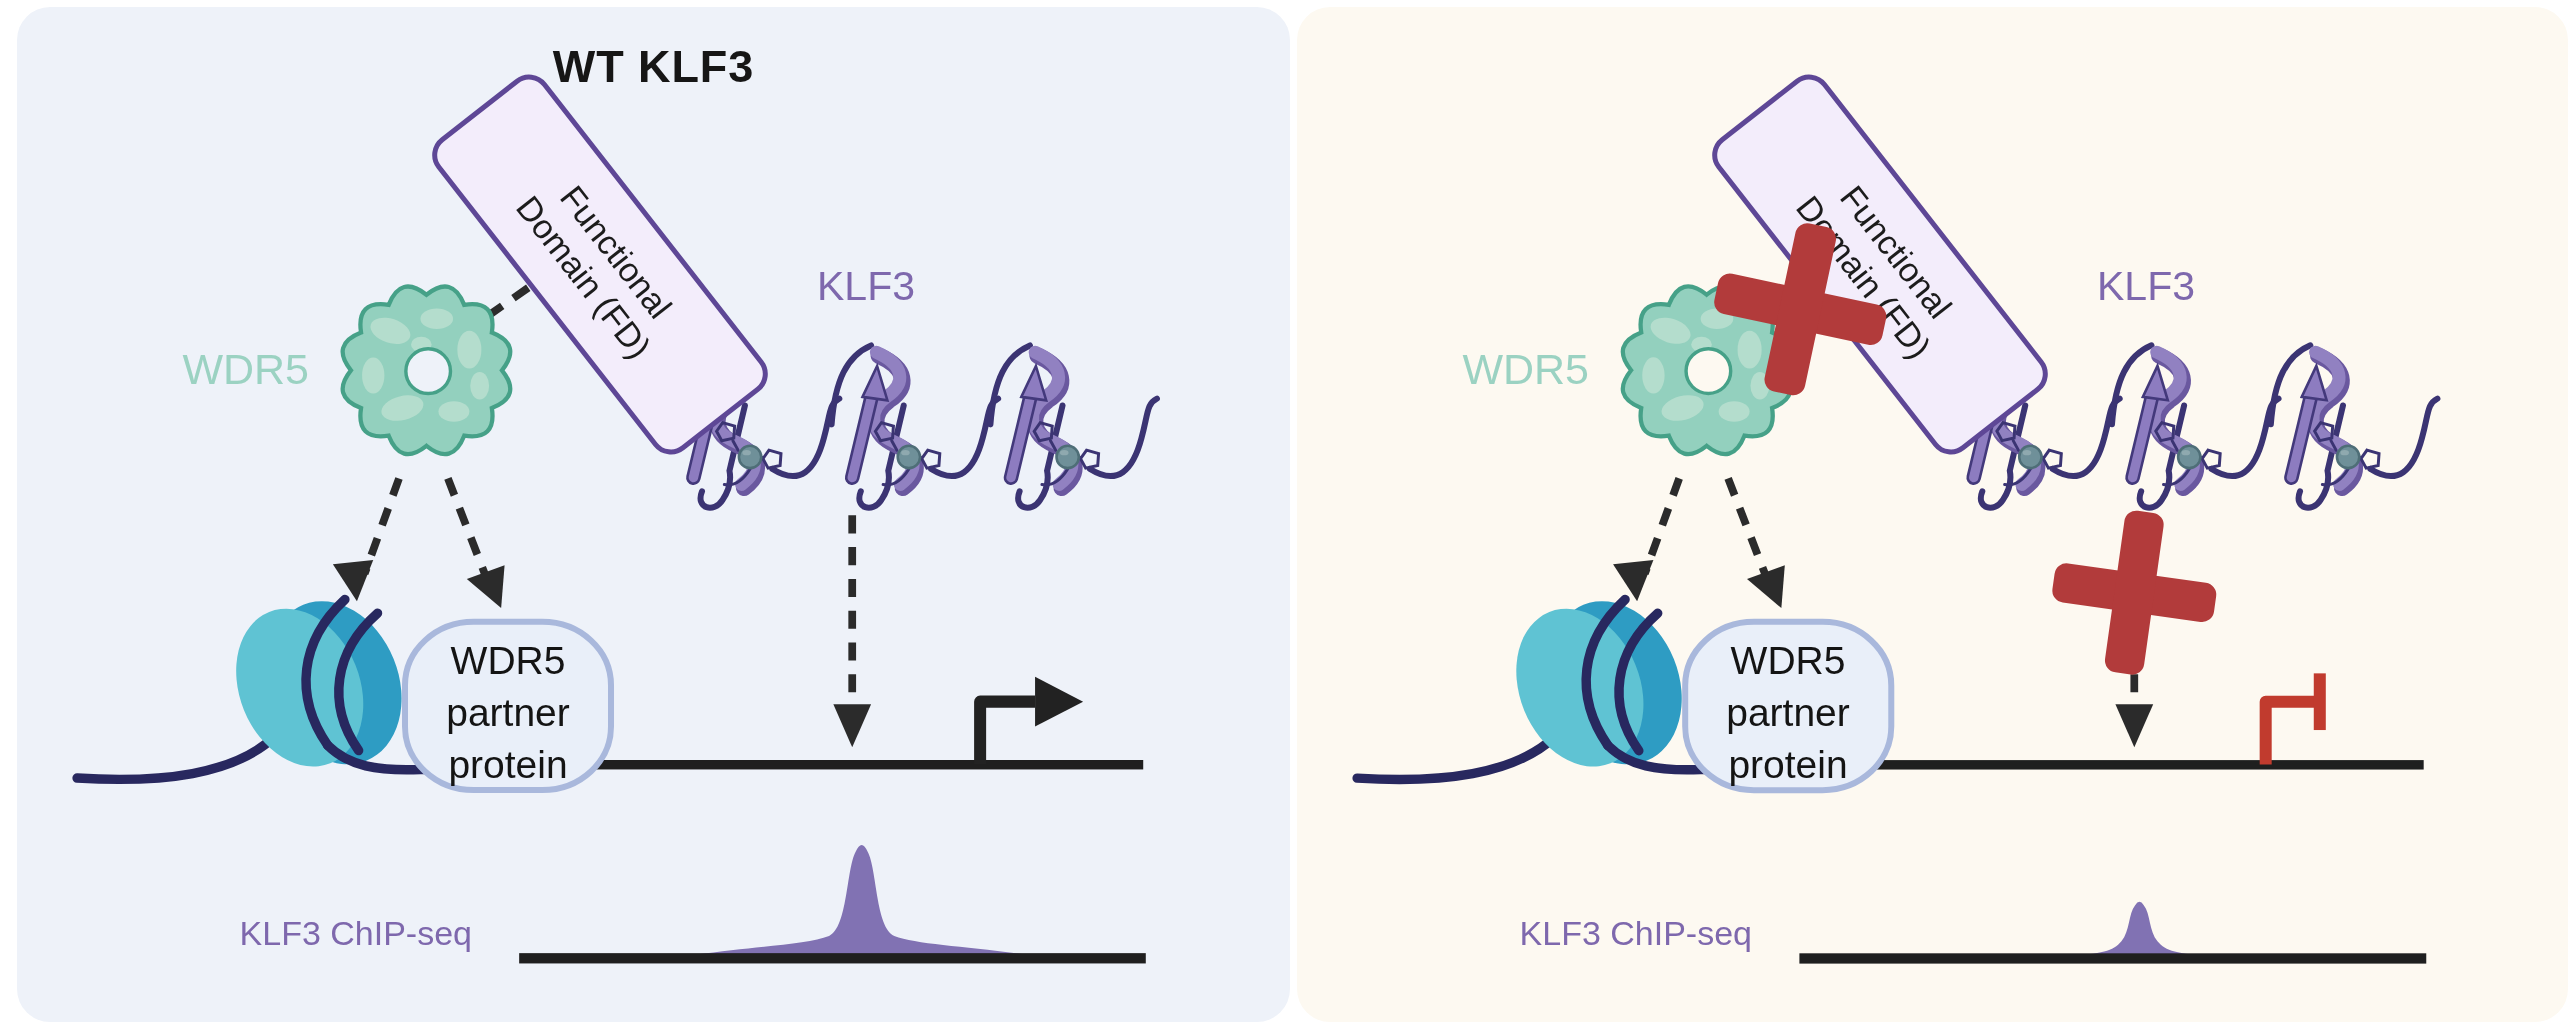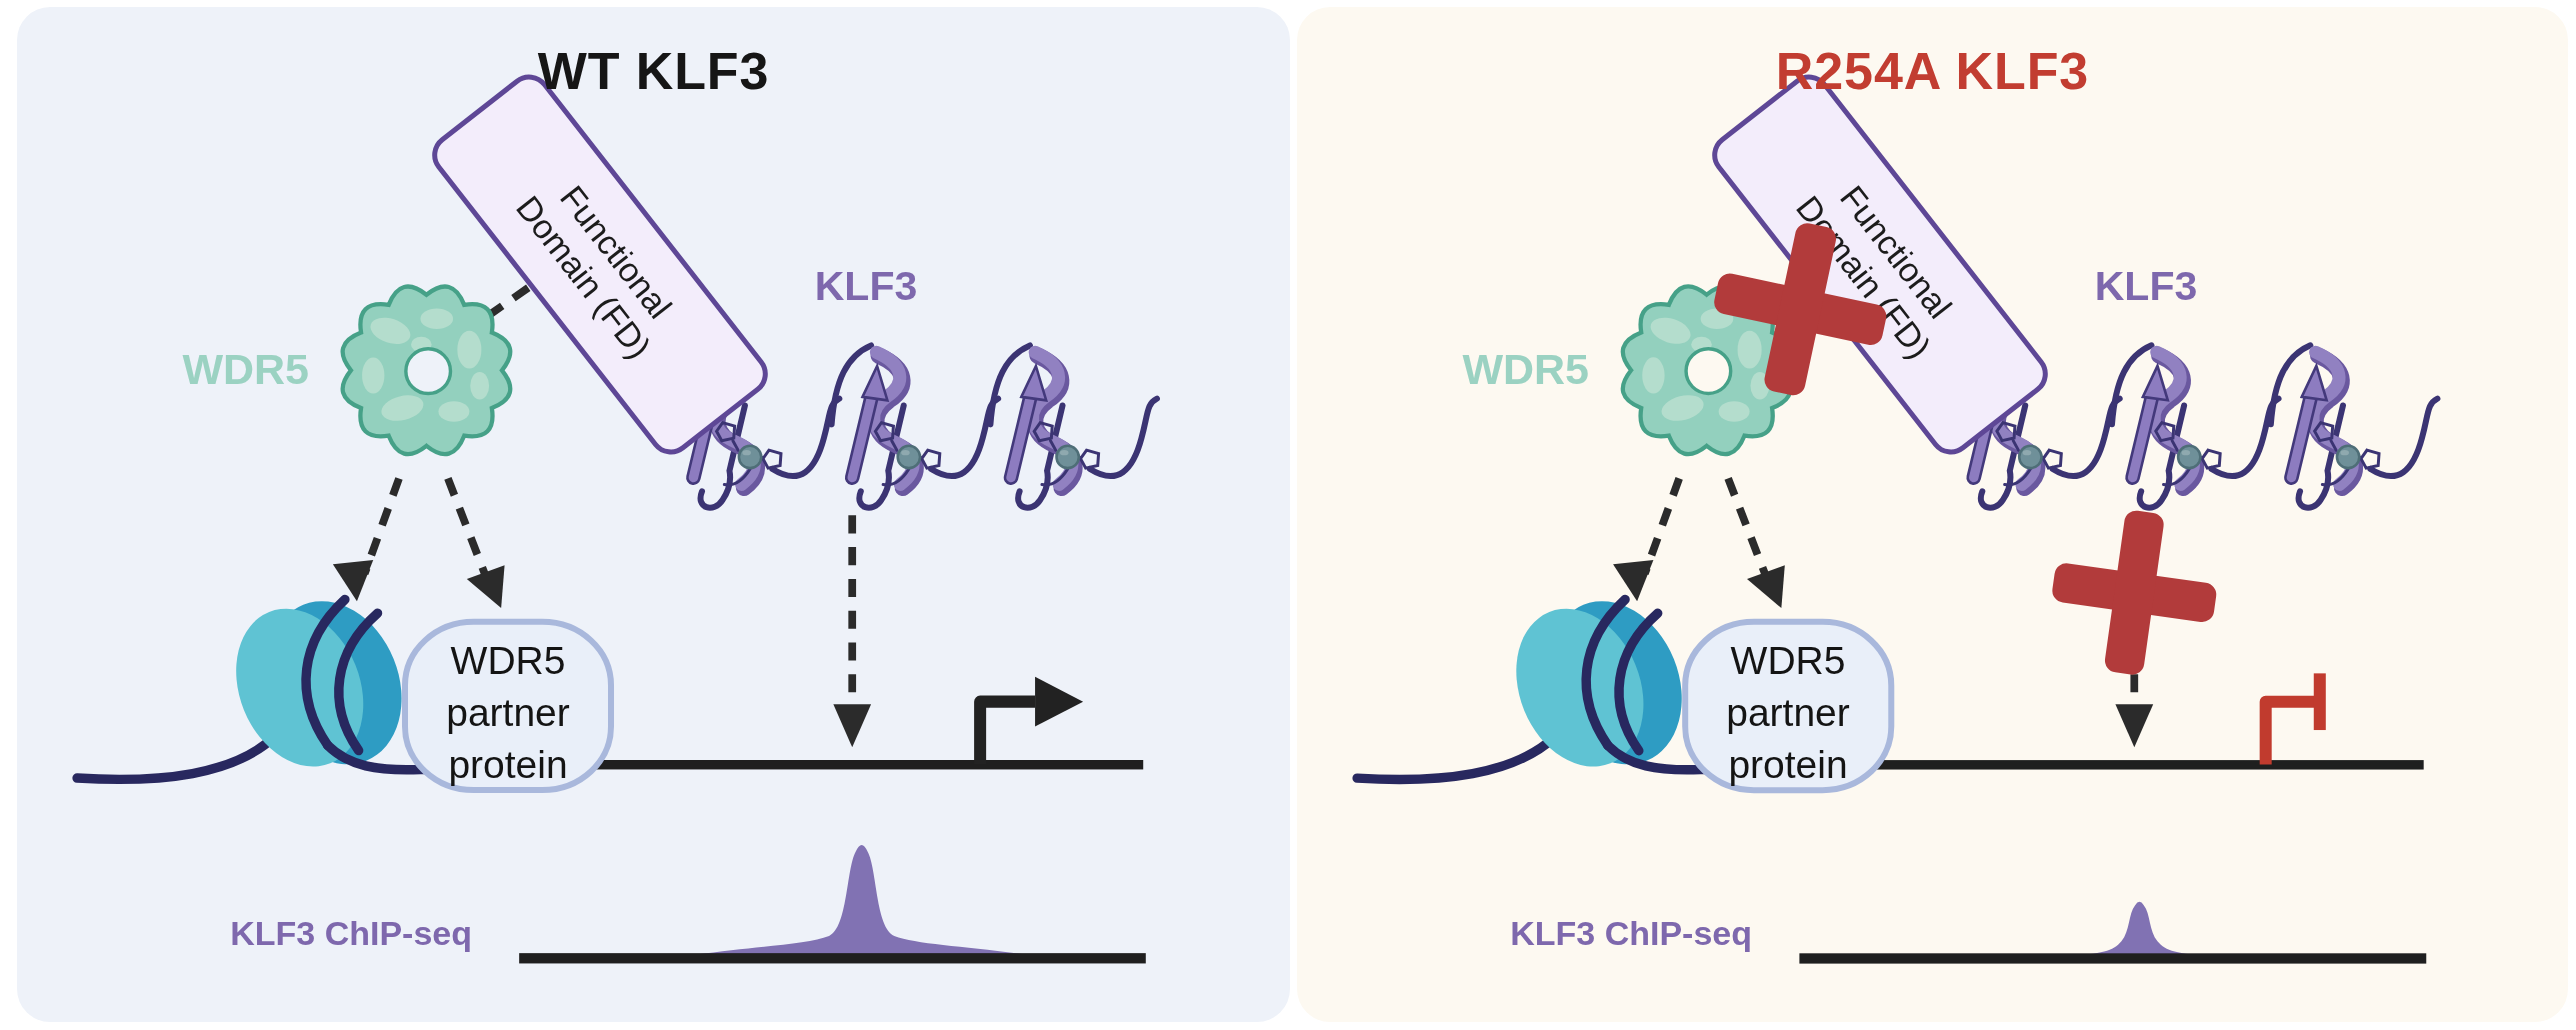--- a/index.html
+++ b/index.html
@@ -4,27 +4,27 @@
 <style>
   html,body{margin:0;padding:0;background:#ffffff;}
   .stage{position:relative;width:2576px;height:1030px;background:#ffffff;overflow:hidden;
          font-family:"Liberation Sans", sans-serif;}
   .panel{position:absolute;top:6.9px;height:1015px;border-radius:33px;}
   .panel.left{left:17px;width:1273px;background:#eef2f9;}
   .panel.right{left:1297px;width:1271px;background:#fdf9f1;}
   .art,.overlay{position:absolute;left:0;top:0;width:100%;height:100%;}
   .overlay{pointer-events:none;}
   .title{position:absolute;top:34px;left:0;width:100%;text-align:center;
-         font-size:52px;font-weight:bold;color:#161616;letter-spacing:0.9px;}
+         font-size:45px;font-weight:bold;color:#161616;letter-spacing:0.9px;}
   .title.mut{color:#c23d31;}
   .fd-box{position:absolute;left:385px;top:188px;width:386px;height:129px;
           background:#f3edfb;border:5.2px solid #5e4796;border-radius:22px;
           transform:rotate(52deg);display:flex;align-items:center;justify-content:center;}
   .fd-text{font-size:34px;line-height:41px;color:#1c1c1c;text-align:center;}
-  .lbl{position:absolute;font-weight:bold;}
+  .lbl{position:absolute;font-weight:normal;}
   .lbl.wdr5{left:129px;top:338px;width:163px;text-align:right;font-size:43px;color:#9bd2c2;}
   .lbl.klf3{left:763px;top:256px;width:172px;text-align:center;font-size:41px;color:#7e68ad;}
   .lbl.chip{left:86px;top:907px;width:369px;text-align:right;font-size:34px;color:#7e68ad;}
   .partner-text{position:absolute;left:388px;top:622px;width:206px;height:168px;
                 display:flex;flex-direction:column;align-items:center;justify-content:center;
                 font-size:39px;line-height:52px;font-weight:500;color:#141414;text-align:center;}
   svg{display:block;}
   .loop{fill:none;stroke:#3b3473;stroke-width:7;stroke-linecap:round;}
   .thin{fill:none;stroke:#3b3473;stroke-width:3.5;stroke-linecap:round;}
   .helixU{fill:none;stroke:#6a589f;stroke-width:19;stroke-linecap:round;}
@@ -189,21 +189,20 @@
       <g transform="translate(586,352) rotate(12)">
         <rect x="-100" y="-24" width="200" height="48" rx="14" fill="#b23b3b"></rect>
         <rect x="-24" y="-100" width="48" height="200" rx="14" fill="#b23b3b"></rect>
       </g>
       <g transform="translate(975,682) rotate(8)">
         <rect x="-95" y="-23" width="190" height="46" rx="14" fill="#b23b3b"></rect>
         <rect x="-23" y="-95" width="46" height="190" rx="14" fill="#b23b3b"></rect>
       </g>
     </svg>
 
-    <div class="title mut">R254A KLF3</div>
     <div class="lbl wdr5">WDR5</div>
     <div class="lbl klf3">KLF3</div>
     <div class="partner-text">
       <span>WDR5</span>
       <span>partner</span>
       <span>protein</span>
     </div>
     <div class="lbl chip">KLF3 ChIP-seq</div>
   </div>
 

